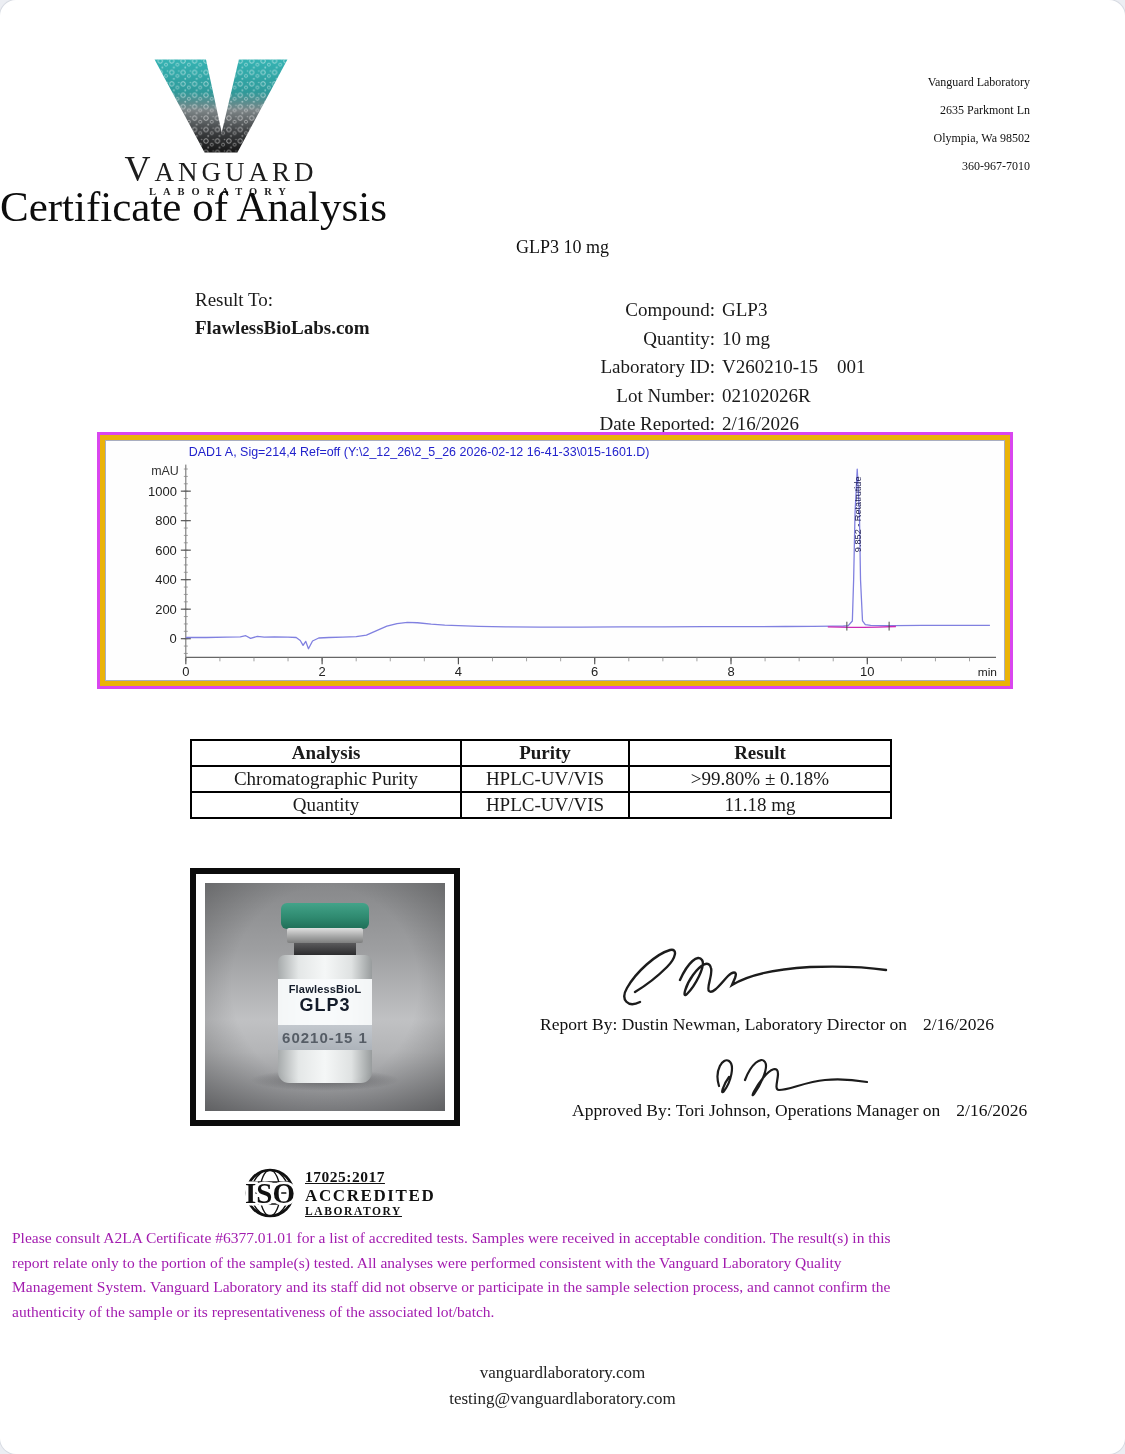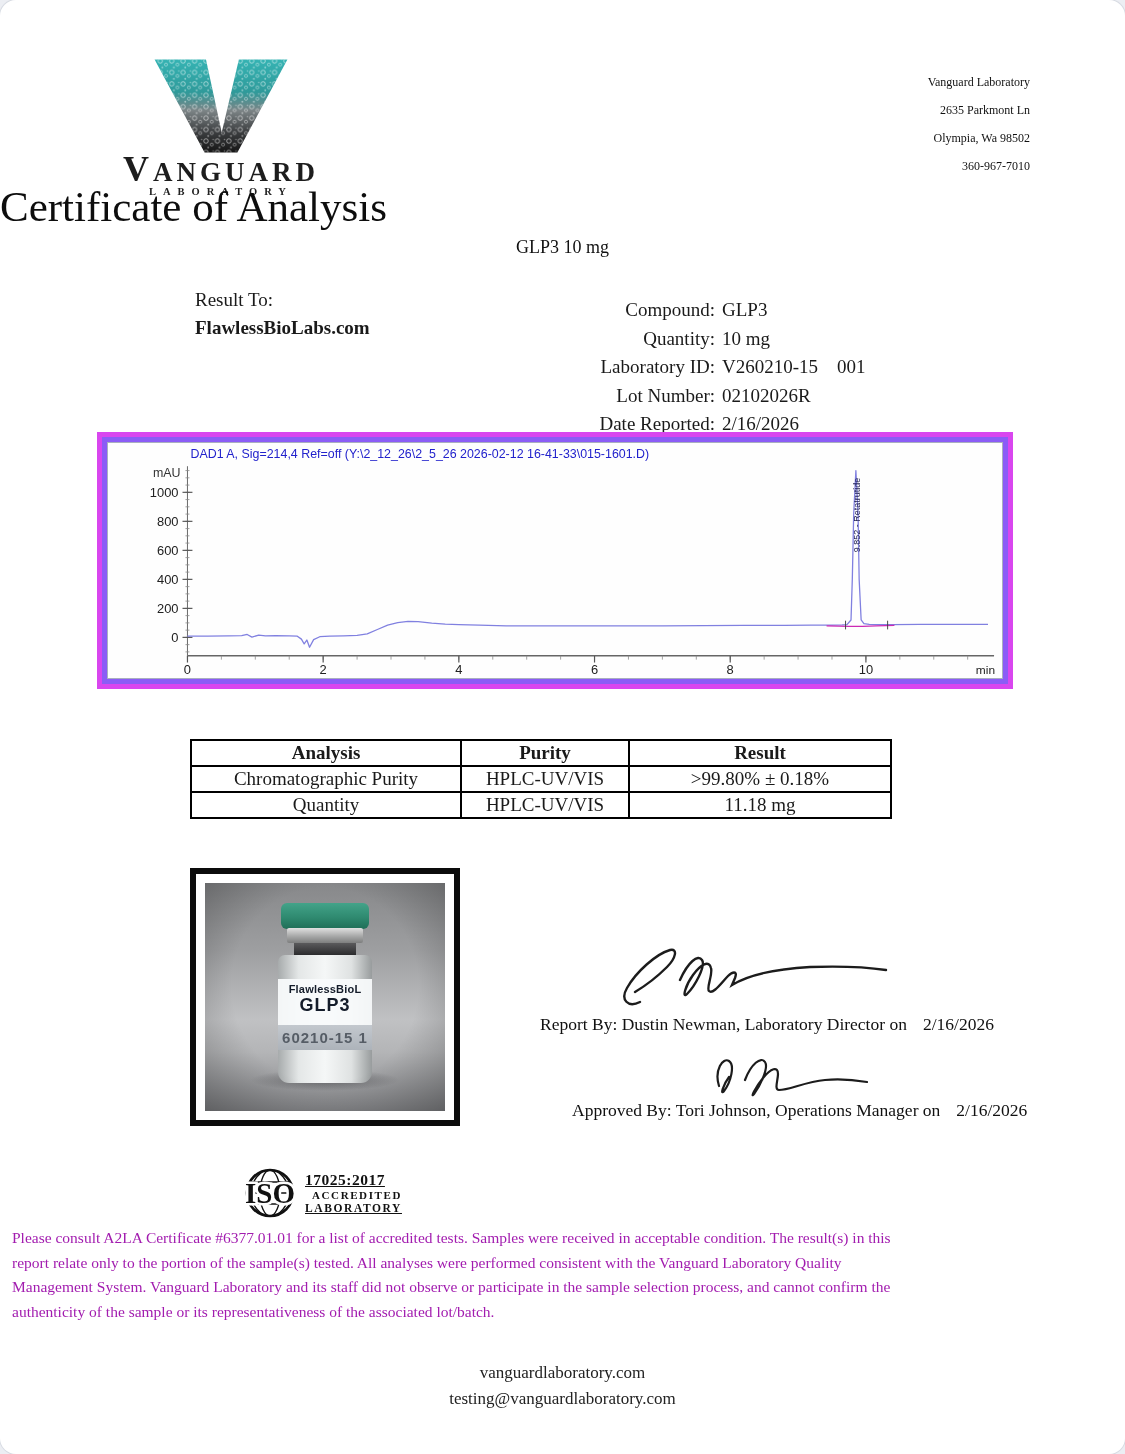--- a/index.html
+++ b/index.html
@@ -2,36 +2,36 @@
 <html><head>
 <meta charset="utf-8">
 <style>
   html,body{margin:0;padding:0;background:#eceef3;}
   .page{position:relative;width:1125px;height:1454px;background:#ffffff;border-radius:16px;
         box-shadow:0 0 0 1px #d8dce3;overflow:hidden;font-family:"Liberation Serif",serif;color:#1a1a1a;}
 
   
   .logo{position:absolute;left:112px;top:56px;width:218px;text-align:center;}
   .logo svg{display:block;margin:0 auto;}
-  .logo-word{font-family:"Liberation Serif",serif;font-weight:bold;font-size:27px;letter-spacing:4px;color:#1d1d1d;line-height:26px;}
+  .logo-word{font-family:"Liberation Serif",serif;font-weight:normal;font-size:27px;letter-spacing:4px;color:#1d1d1d;line-height:26px;}
   .logo-word::first-letter{font-size:36px;}
   .logo-sub{font-family:"Liberation Serif",serif;font-weight:bold;font-size:10.5px;letter-spacing:7px;color:#222;margin-top:1px;}
   .addr{position:absolute;right:95px;top:68px;text-align:right;font-size:12px;line-height:28px;color:#111;}
 
   .title{position:absolute;left:0;right:0;top:182px;font-size:43px;color:#0d0d0d;}
   .subtitle{position:absolute;left:0;right:0;top:237px;text-align:center;font-size:18px;color:#111;}
 
   .report-to{position:absolute;left:195px;top:286px;font-size:19px;line-height:28px;}
   .report-to .bold{font-weight:bold;}
   .info{position:absolute;left:470px;top:296px;display:grid;grid-template-columns:245px auto;column-gap:7px;font-size:19px;line-height:28.5px;}
   .info .lbl{text-align:right;}
   .info .val{white-space:pre;}
 
   
-  .chrom-box{position:absolute;left:97px;top:432px;width:916px;height:257px;border:5px solid #d946ef;background:#8b5cf6;box-sizing:border-box;}
+  .chrom-box{position:absolute;left:97px;top:432px;width:916px;height:257px;border:3px solid #d946ef;background:#eab308;box-sizing:border-box;}
   .chrom-inner{position:absolute;left:5px;top:5px;right:5px;bottom:5px;border:1px solid #a9aec0;background:#fefefe;}
   .chrom-inner svg{width:100%;height:100%;display:block;}
 
   
   table.results{position:absolute;left:190px;top:739px;border-collapse:collapse;font-size:19px;}
   table.results th,table.results td{border:2px solid #000;text-align:center;padding:1px 0;height:26px;box-sizing:border-box;}
   table.results th{font-weight:bold;}
   col.c1{width:270px}col.c2{width:168px}col.c3{width:262px}
 
   
@@ -57,21 +57,21 @@
   
   .sig-block{position:absolute;left:540px;width:440px;text-align:center;}
   .sig-line{font-size:17.5px;white-space:nowrap;color:#111;}
   .sig-line .date{margin-left:16px;}
   .sig-svg{display:block;margin:0 auto;}
 
   
   .iso{position:absolute;left:243px;top:1166px;display:flex;align-items:center;gap:8px;}
   .iso-text{line-height:1;}
   .iso-cert{font-weight:bold;font-size:15.5px;letter-spacing:.5px;text-decoration:underline;color:#111;}
-  .iso-acc{font-weight:bold;font-size:11px;letter-spacing:1.6px;color:#111;margin-top:3px;text-align:right;}
+  .iso-acc{font-weight:bold;font-size:17px;letter-spacing:1.6px;color:#111;margin-top:3px;text-align:right;}
   .iso-lab{font-weight:bold;font-size:11.5px;letter-spacing:1.6px;text-decoration:underline;color:#111;margin-top:2px;}
 
   .disclaimer{position:absolute;left:12px;right:0;top:1226px;text-align:left;font-size:15.5px;line-height:24.5px;color:#a21caf;}
   .disclaimer div{white-space:nowrap;}
   .footer{position:absolute;left:0;right:0;top:1360px;text-align:center;font-size:17px;line-height:26px;color:#222;}
 </style>
 </head>
 <body>
 
 <div class="page">

